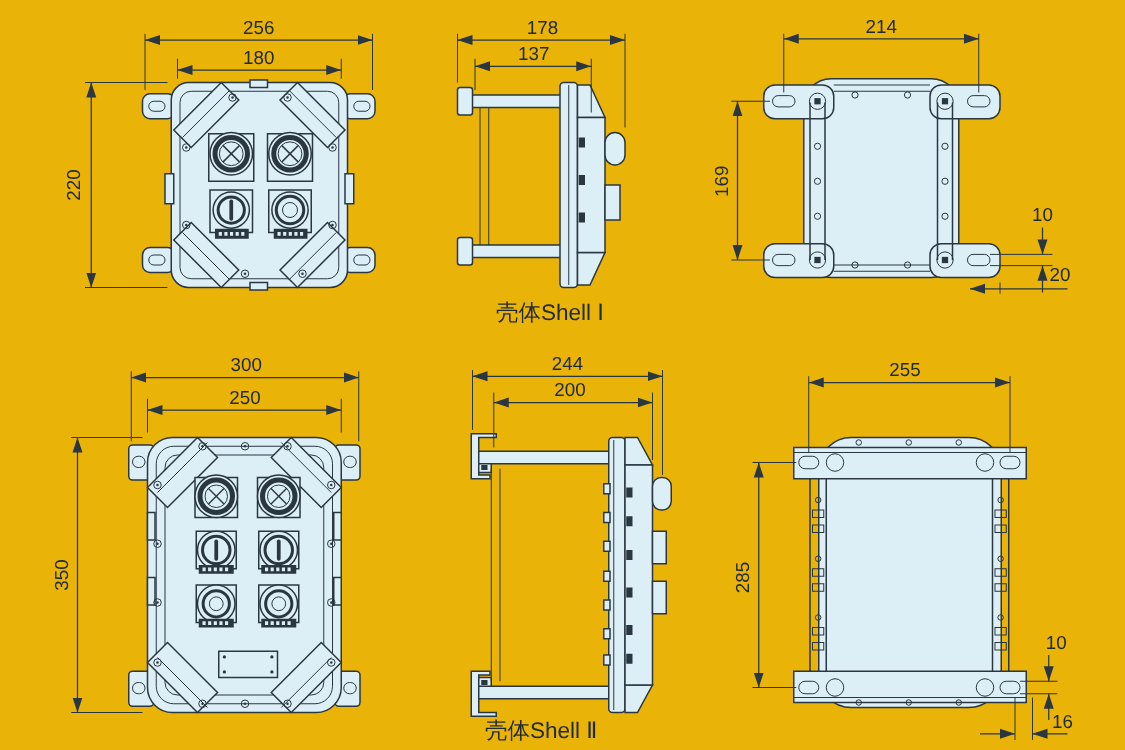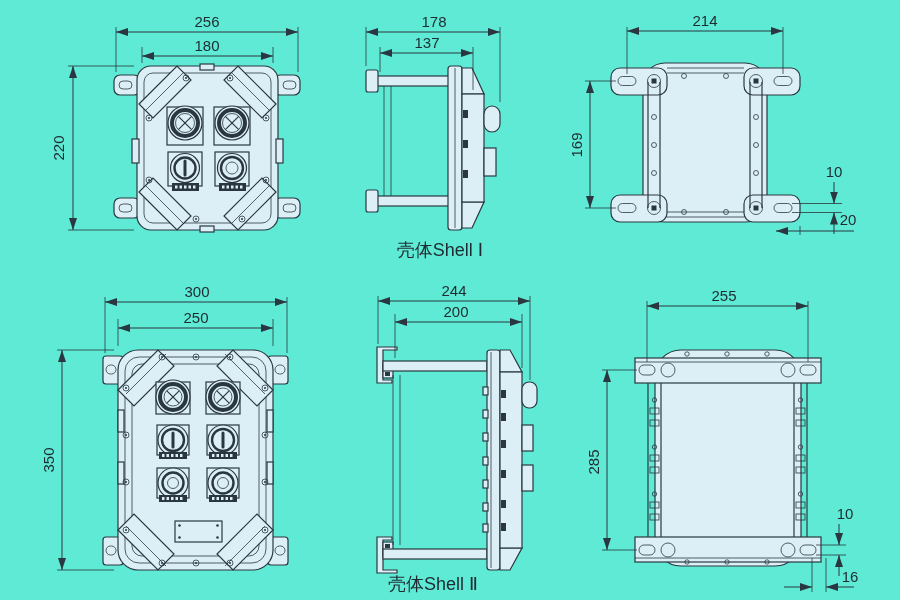--- a/index.html
+++ b/index.html
@@ -1,18 +1,18 @@
 <!DOCTYPE html>
 <html><head>
 <meta charset="utf-8">
 <style>
   html,body{margin:0;padding:0;}
   .canvas{
     width:900px;height:600px;position:relative;overflow:hidden;
-    background:#5eead4;
+    background:#eab308;
     font-family:"Liberation Sans",sans-serif;
   }
   svg{display:block;}
   svg text{
     font-family:"Liberation Sans",sans-serif;
     fill:#1f2a31;font-size:15px;
   }
   svg text.cap{font-size:18px;}
   .o{fill:none;stroke:#2a3740;stroke-width:1.2;}
   .f{fill:#dceff7;stroke:#2a3740;stroke-width:1.2;}

